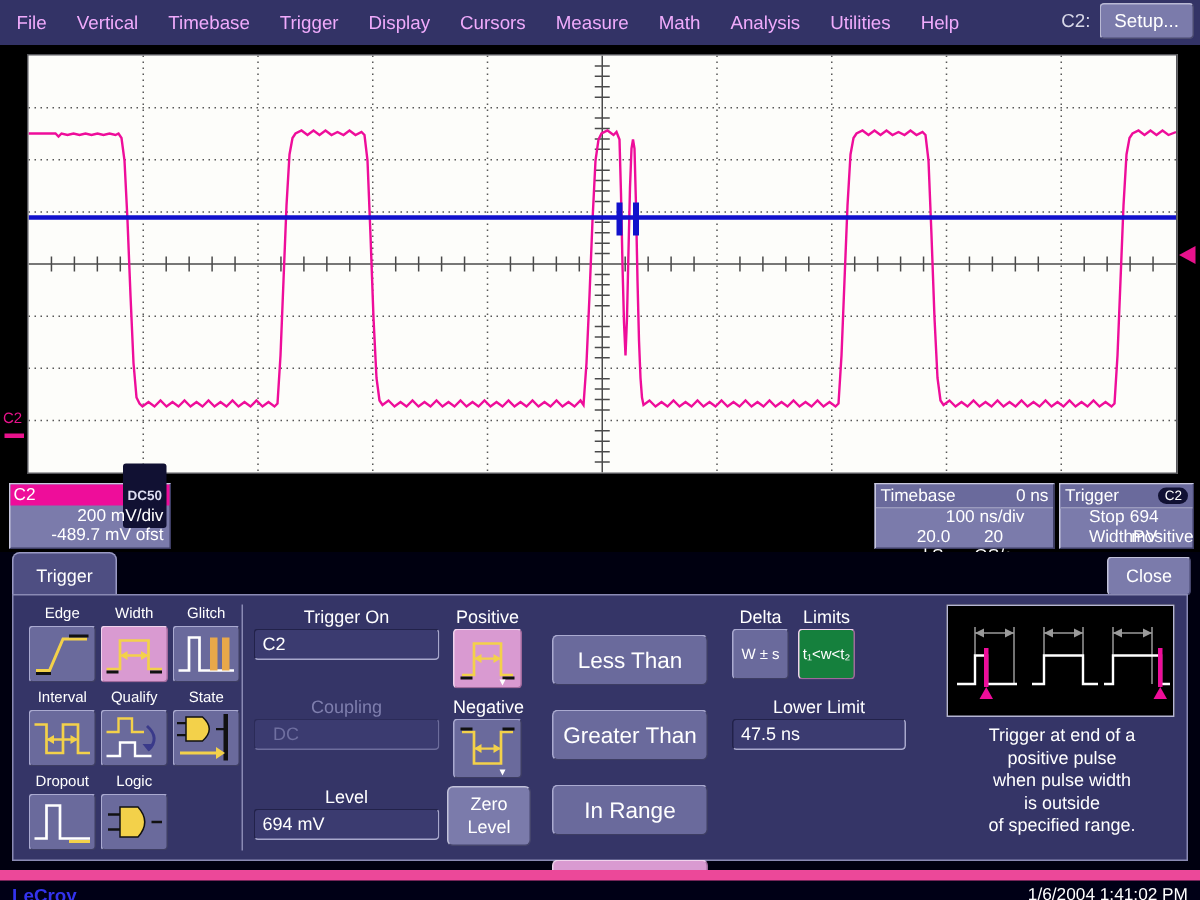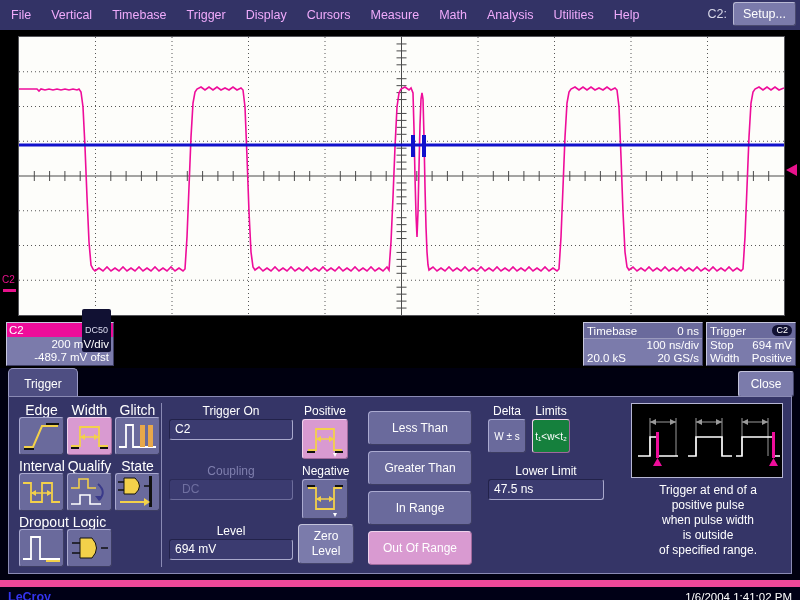--- a/index.html
+++ b/index.html
@@ -104,37 +104,38 @@
     background: #7b7bab;
     border: 1px solid #c8c8de;
     border-right-color: #3d3d63;
     border-bottom-color: #3d3d63;
     box-sizing: border-box;
     color: #ffffff;
     font-size: 11.5px;
   }
   .desc-line {
     display: flex; justify-content: space-between;
-    padding: 0 3px;
+    padding: 0 19px;
     height: 13px;
     line-height: 13px;
     text-align: center;
   }
   .ch2-box { left: 6px; top: 2px; width: 108px; height: 44px; }
   .ch2-head {
     background: #ee0d9a;
     height: 14px;
     display: flex; justify-content: space-between; align-items: center;
     padding: 0 2px;
     font-size: 11.5px;
   }
   .dc50-tag {
     background: #111133; color: #dcdcf0;
     font-size: 9px; padding: 16px 3px; border-radius: 2px;
     line-height: 11px;
+    font-weight: bold;
   }
   .ch2-body { padding: 1px 4px 0 0; text-align: right; }
   .ch2-body div { height: 13px; line-height: 13px; }
 
   .tb-box { left: 583px; top: 2px; width: 120px; height: 44px; }
   .trg-box { left: 706px; top: 2px; width: 90px; height: 44px; }
   .desc-head-flat {
     background: #6a6a9c;
     height: 15px;
     display: flex; justify-content: space-between; align-items: center;
@@ -192,21 +193,21 @@
   
   .type-panel { left: 0px; width: 155px; }
   .type-grid {
     position: absolute; left: 10px; top: 6px;
     display: grid;
     grid-template-columns: repeat(3, 45px);
     grid-gap: 4px 3px;
   }
   .type-cell { width: 45px; }
   .type-label {
-    color: #ffffff; font-size: 14px; text-align: center;
+    color: #ffffff; font-size: 10px; text-align: center;
     height: 14px; line-height: 14px;
   }
   .type-btn {
     width: 45px; height: 38px;
     background: #6a6a9c;
     border: 1px solid #aaaad0;
     border-right-color: #3d3d63;
     border-bottom-color: #3d3d63;
     border-radius: 3px;
     box-sizing: border-box;
@@ -257,28 +258,28 @@
     box-sizing: border-box;
     color: #ffffff; font-size: 12px;
     display: flex; flex-direction: column; align-items: center; justify-content: center;
     line-height: 15px;
   }
 
   
   .cond-panel { left: 350px; width: 122px; }
   .cond-btn {
     width: 104px; height: 34px;
-    margin: 4px auto 6px auto;
+    margin: 16px auto 6px auto;
     background: #6a6a9c;
     border: 1px solid #aaaad0;
     border-right-color: #3d3d63;
     border-bottom-color: #3d3d63;
     border-radius: 4px;
     box-sizing: border-box;
-    color: #ffffff; font-size: 12px;
+    color: #ffffff; font-size: 15px;
     display: flex; align-items: center; justify-content: center;
   }
   .cond-btn.sel { background: #d99ad1; border-color: #f0d2ec; border-right-color: #a06a9c; border-bottom-color: #a06a9c; }
 
   
   .lim-panel { left: 473px; width: 140px; }
   .mode-btn {
     width: 38px; height: 34px;
     background: #6a6a9c;
     border: 1px solid #aaaad0;

